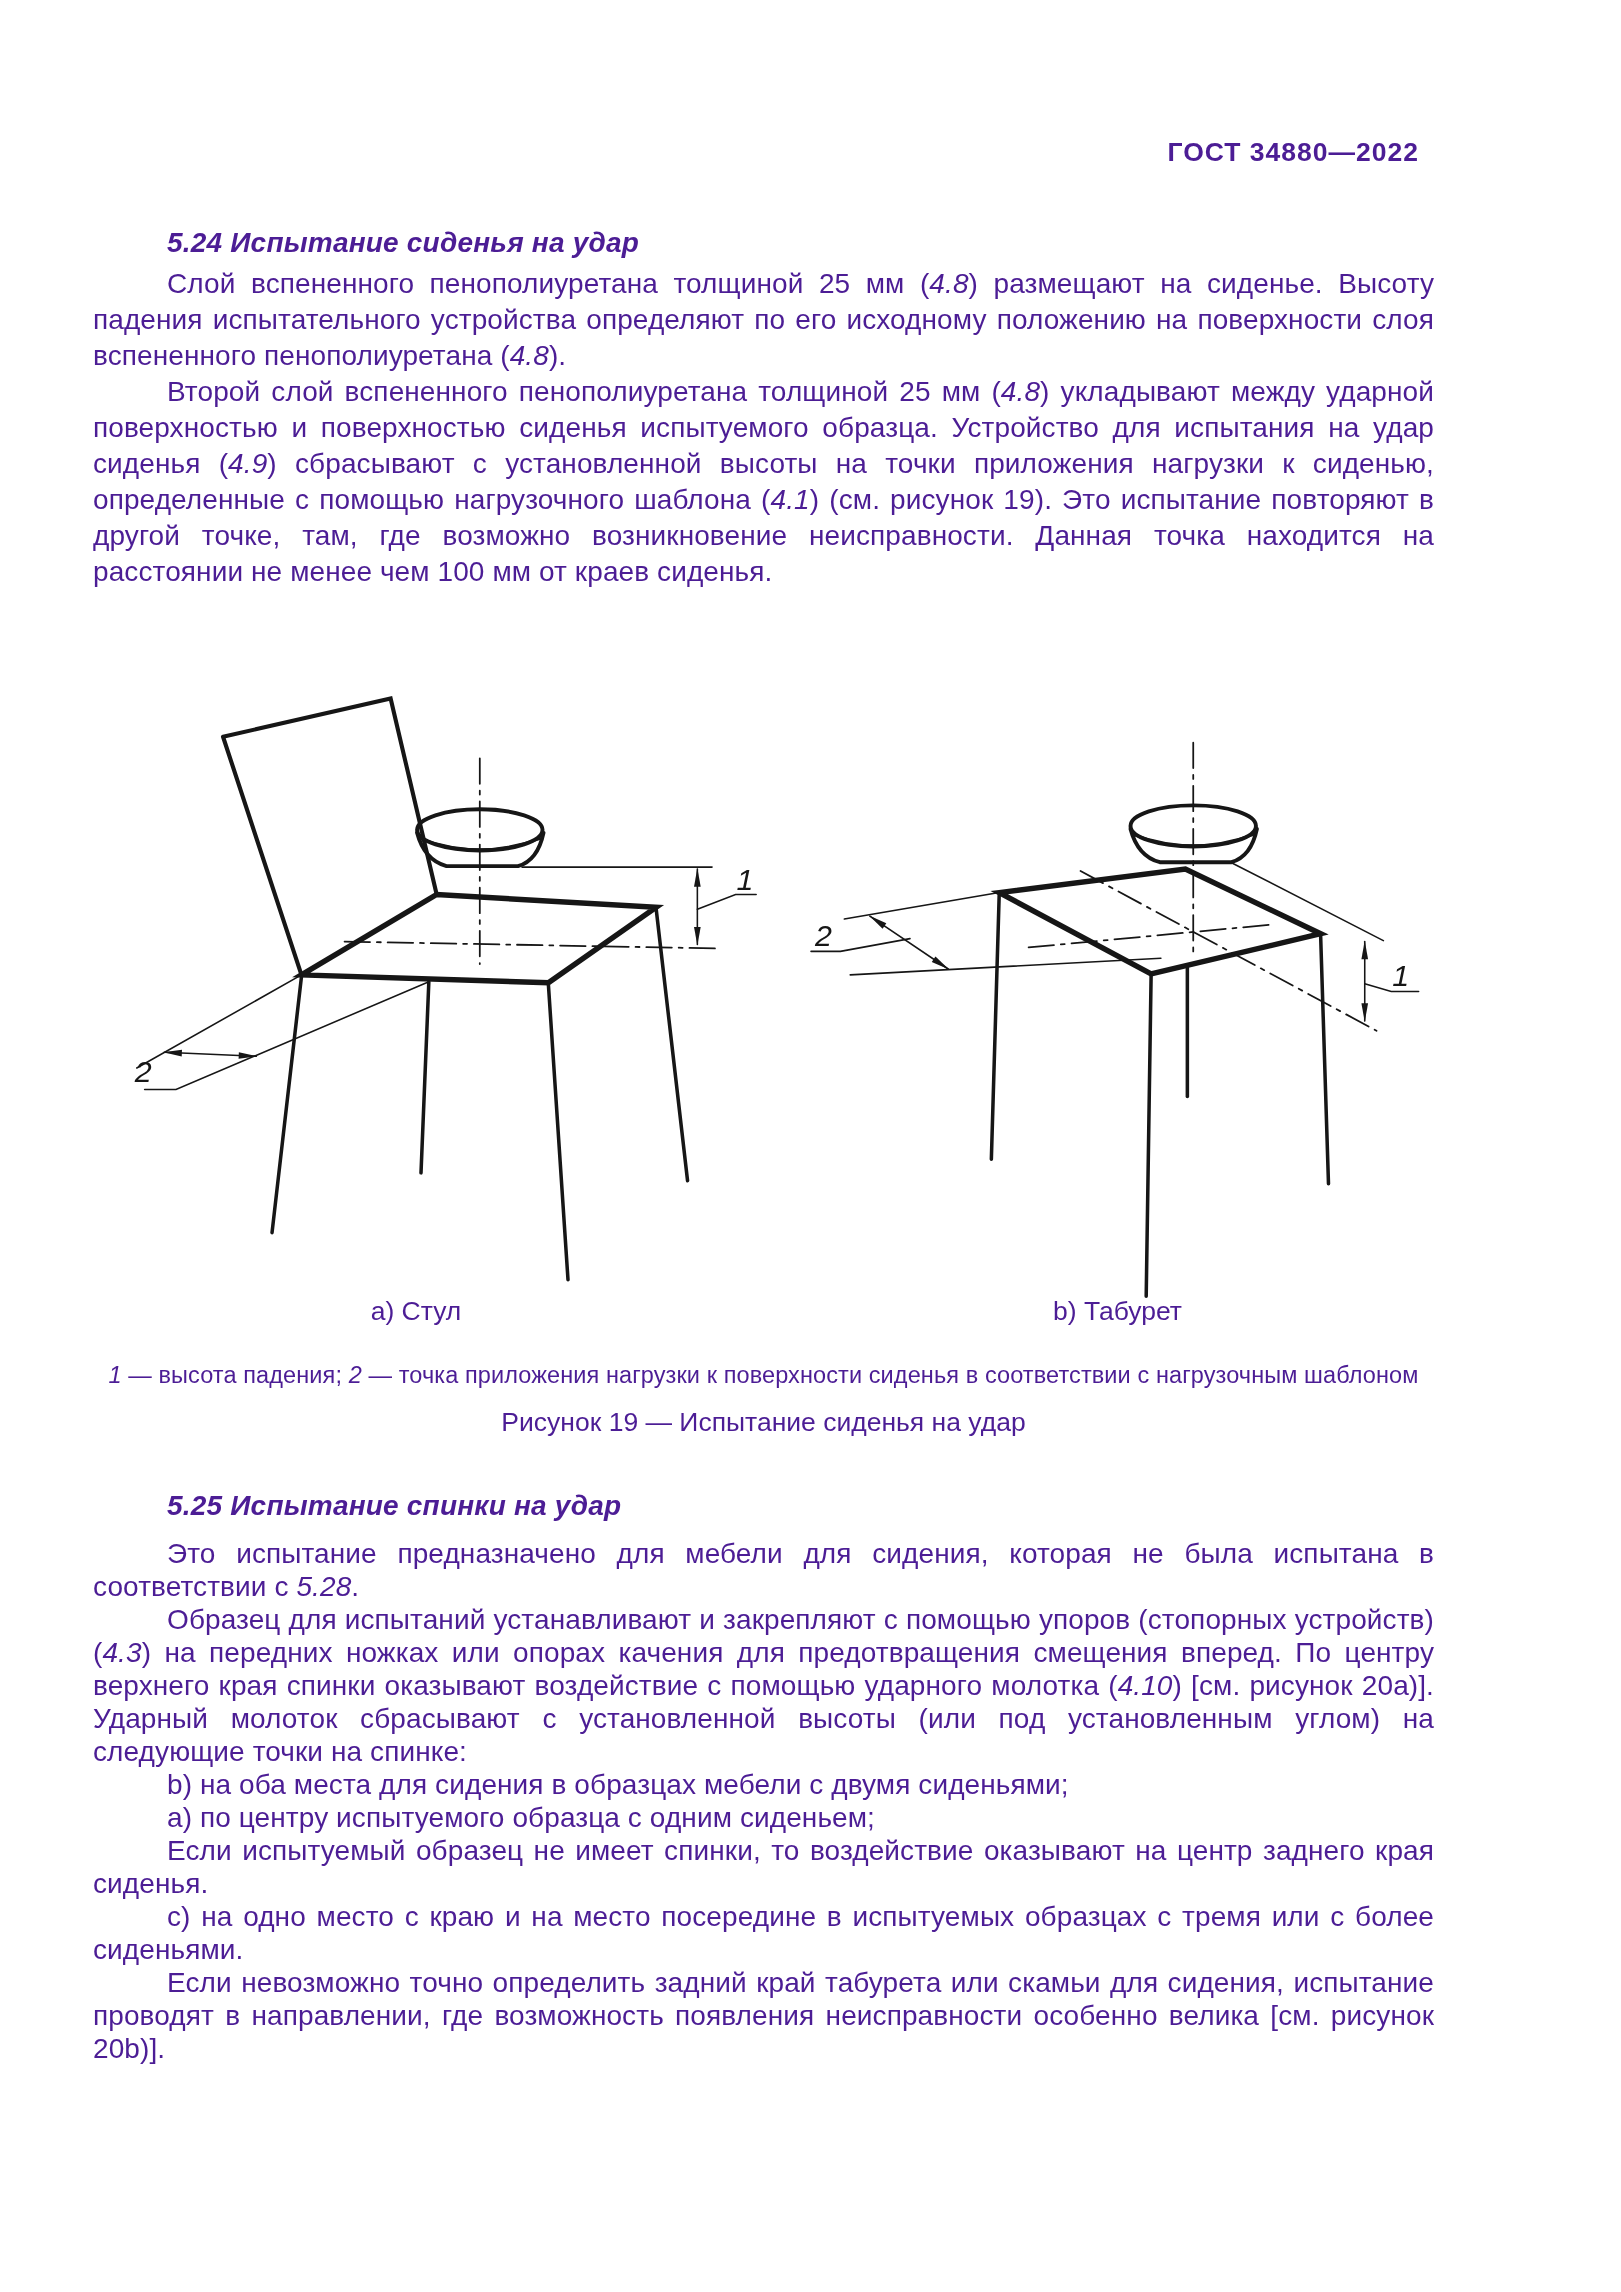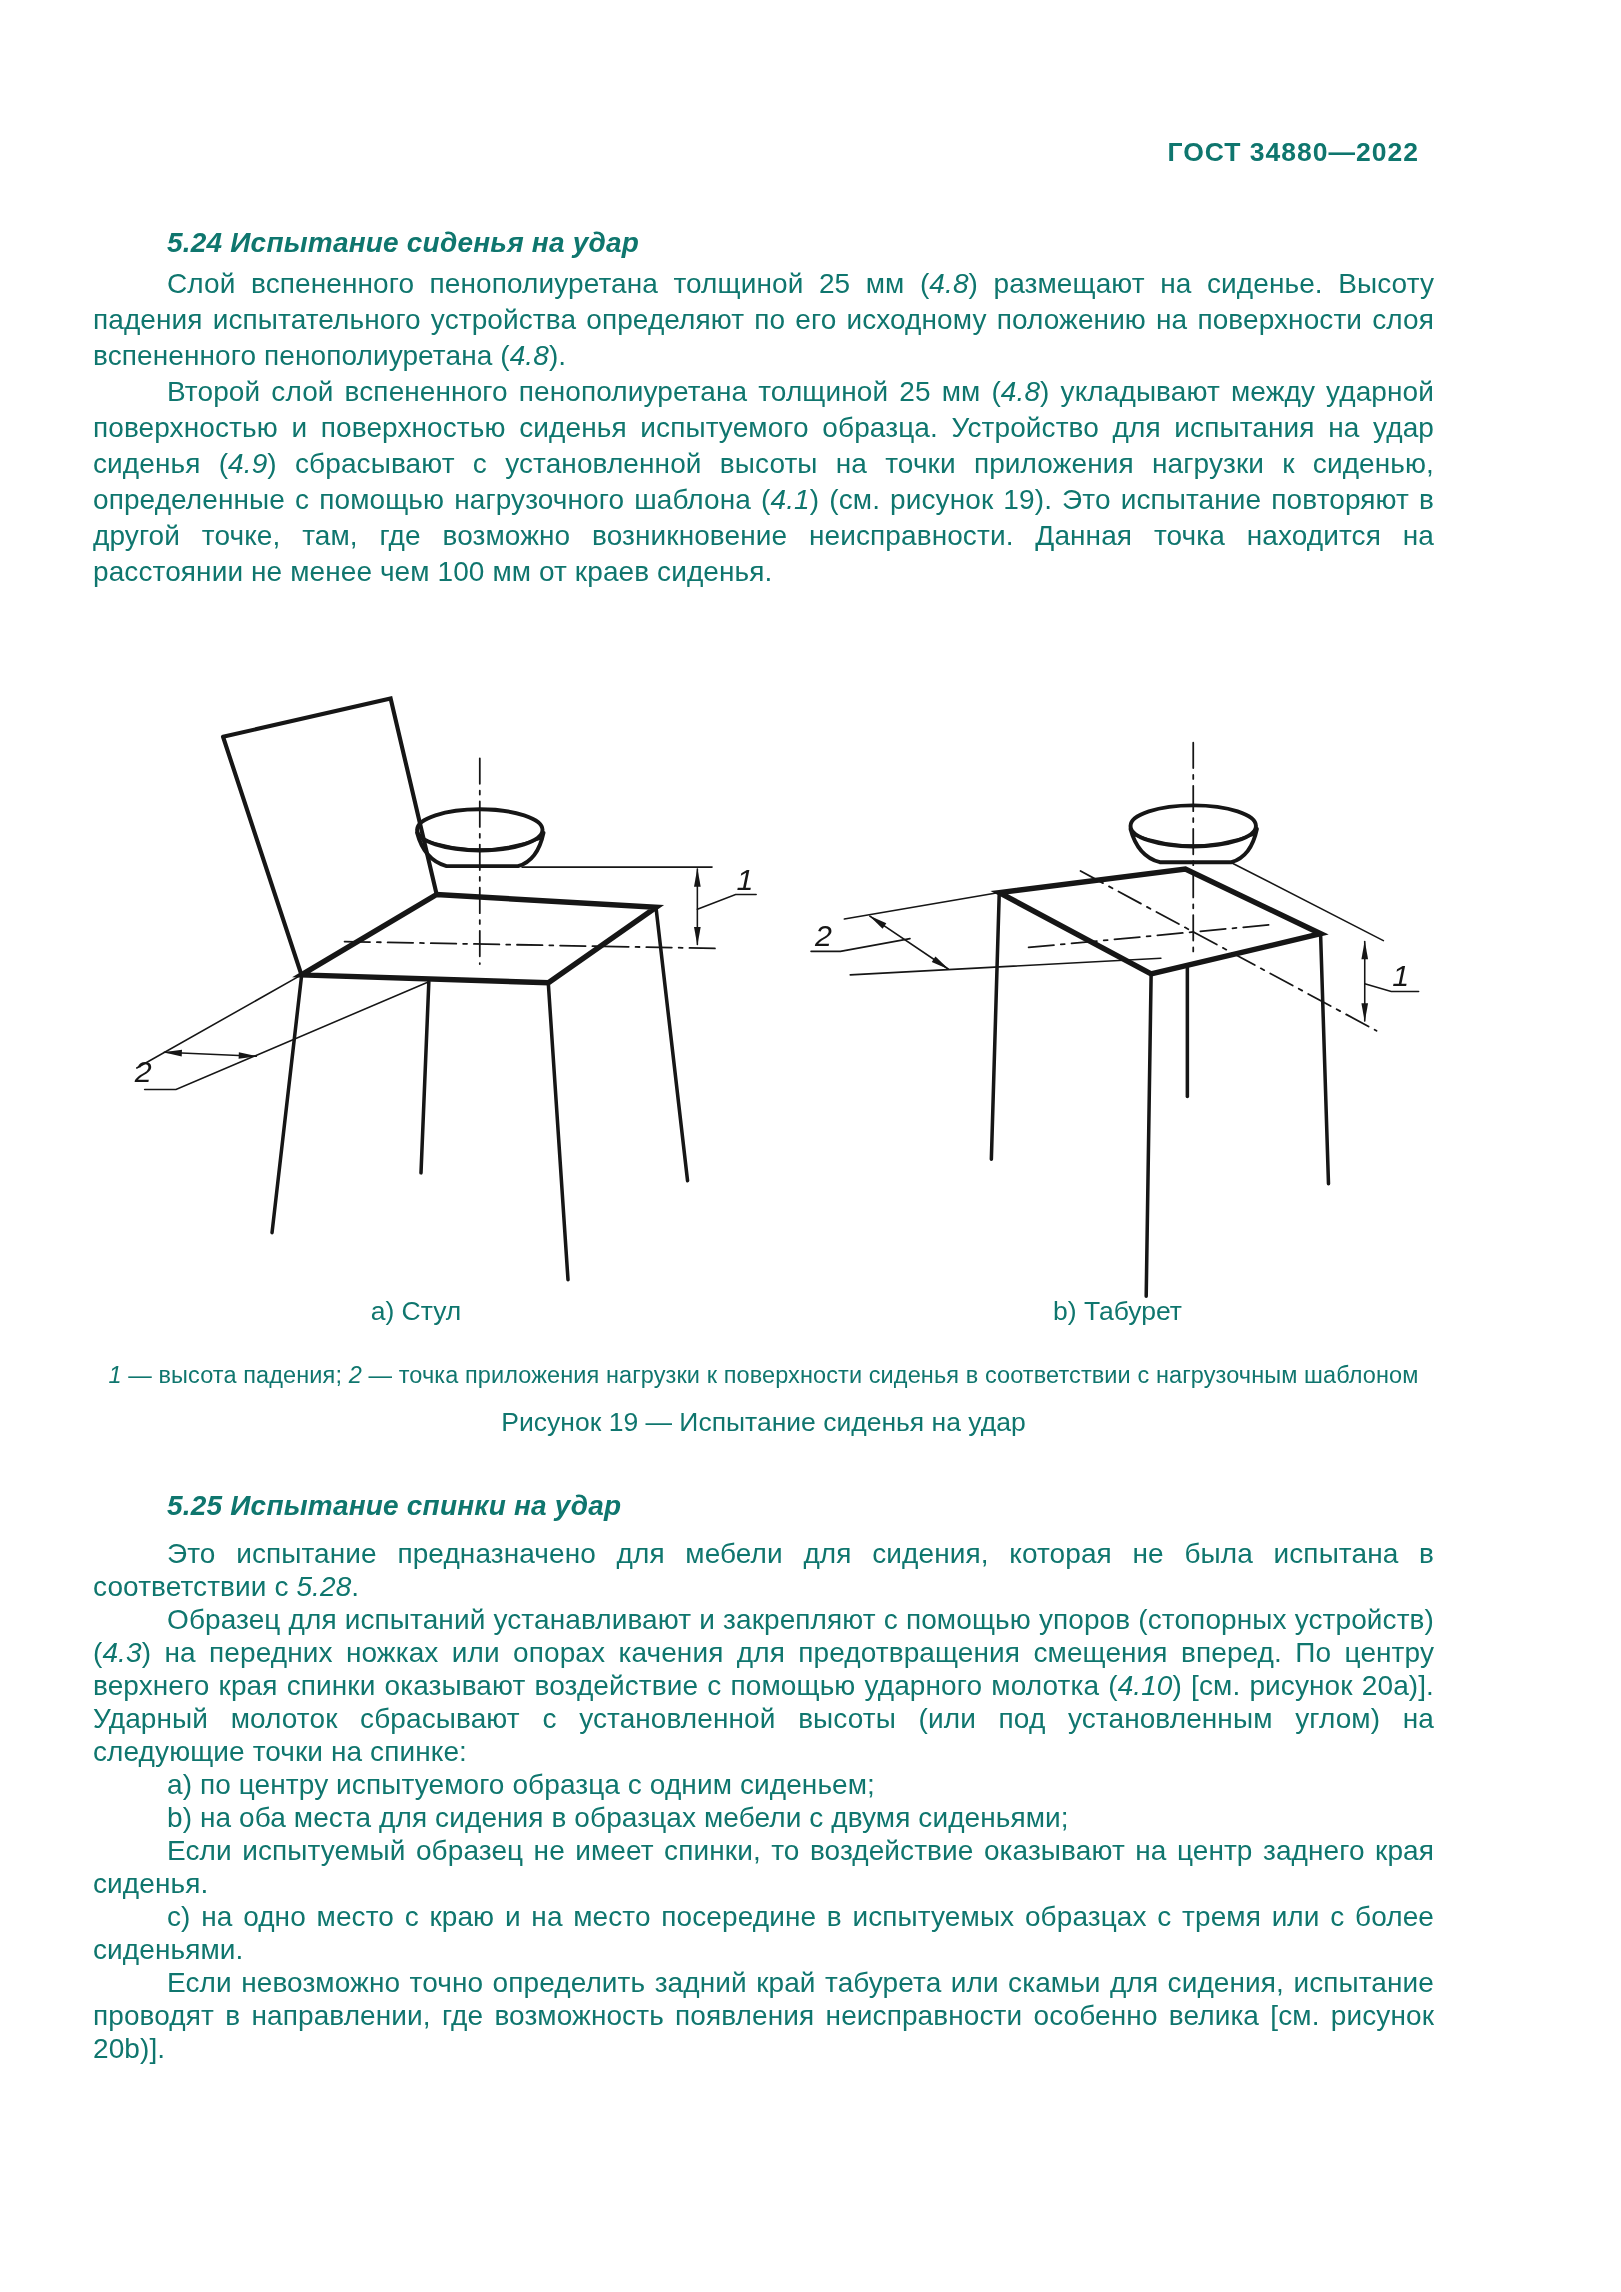--- a/index.html
+++ b/index.html
@@ -1,21 +1,21 @@
 <!DOCTYPE html>
 <html><head>
 <meta charset="utf-8">
 <style>
   html,body{margin:0;padding:0;background:#888;}
   .page{
     position:relative;
     width:1621px;height:2293px;
     background:#ffffff;
     font-family:"Liberation Sans","DejaVu Sans",sans-serif;
-    color:#0f766e;
+    color:#4c1d95;
     overflow:hidden;
   }
   .gost-header{
     position:absolute;top:137px;left:93px;width:1326px;
     text-align:right;font-size:26.5px;font-weight:bold;letter-spacing:1px;
   }
   .sec-heading{
     font-size:28px;font-weight:bold;letter-spacing:0.2px;font-style:italic;
   }
   .h524{position:absolute;top:227px;left:167px;}
@@ -131,22 +131,22 @@
 
   <div class="fig-legend"><i>1</i> — высота падения; <i>2</i> — точка приложения нагрузки к поверхности сиденья в соответствии с нагрузочным шаблоном</div>
 
   <div class="fig-title">Рисунок 19 — Испытание сиденья на удар</div>
 
   <div class="sec-heading h525">5.25 Испытание спинки на удар</div>
 
   <div class="body-block blk-525">
     <p>Это испытание предназначено для мебели для сидения, которая не была испытана в соответствии с <i>5.28</i>.</p>
     <p>Образец для испытаний устанавливают и закрепляют с помощью упоров (стопорных устройств) (<i>4.3</i>) на передних ножках или опорах качения для предотвращения смещения вперед. По центру верхнего края спинки оказывают воздействие с помощью ударного молотка (<i>4.10</i>) [см. рисунок 20а)]. Ударный молоток сбрасывают с установленной высоты (или под установленным углом) на следующие точки на спинке:</p>
+    <p>b) на оба места для сидения в образцах мебели с двумя сиденьями;</p>
     <p>a) по центру испытуемого образца с одним сиденьем;</p>
-    <p>b) на оба места для сидения в образцах мебели с двумя сиденьями;</p>
     <p>Если испытуемый образец не имеет спинки, то воздействие оказывают на центр заднего края сиденья.</p>
     <p>c) на одно место с краю и на место посередине в испытуемых образцах с тремя или с более сиденьями.</p>
     <p>Если невозможно точно определить задний край табурета или скамьи для сидения, испытание проводят в направлении, где возможность появления неисправности особенно велика [см. рисунок 20b)].</p>
   </div>
 
 
 </div>
 
 
 </body></html>

